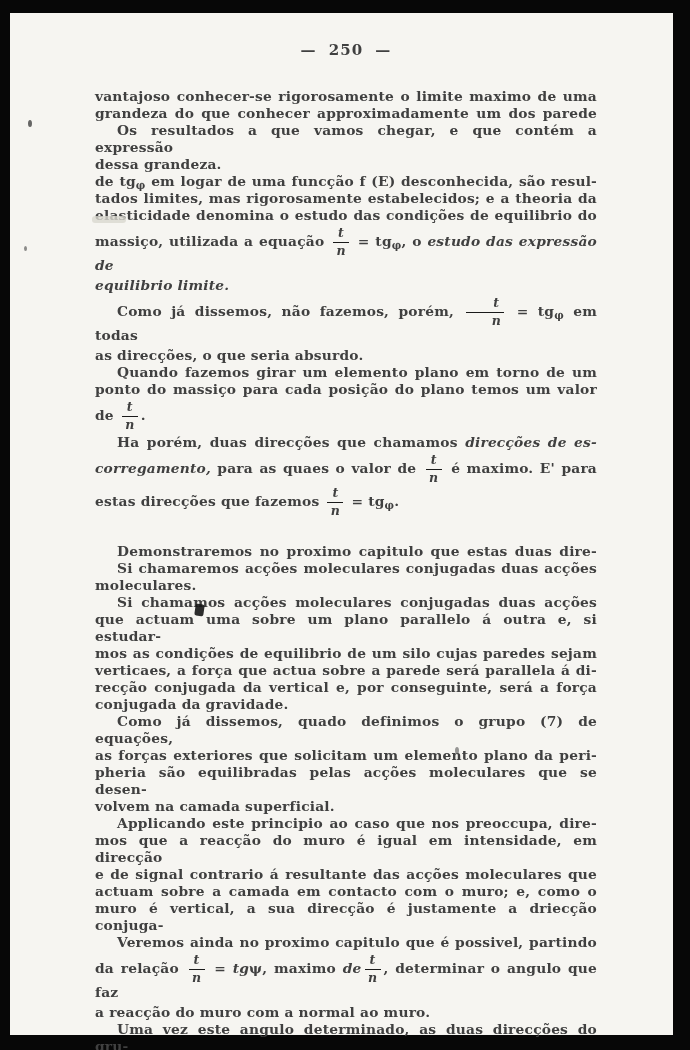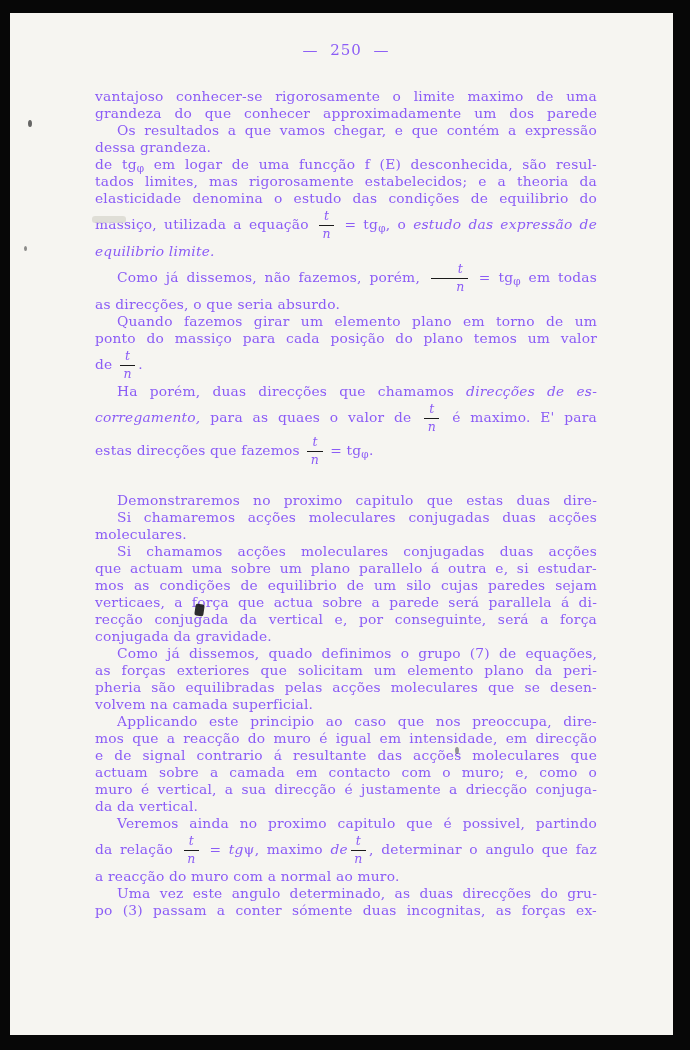--- a/index.html
+++ b/index.html
@@ -7,21 +7,22 @@
     width: 690px; height: 1050px;
     position: relative;
     background: #070707;
     font-family: "DejaVu Serif", serif;
     overflow: hidden;
   }
   .page {
     position: absolute;
     left: 10px; top: 13px; right: 17px; bottom: 15px;
     background: #f6f5f1;
-    color: #8b5cf6;
+    color: #404040;
+    font-weight: bold;
   }
   .column {
     position: absolute;
     left: 85px; top: 28px;
     width: 502px;
   }
   .header {
     text-align: center;
     font-size: 15px;
     letter-spacing: 1px;
@@ -125,21 +126,20 @@
       <div class="ln jl ind"><span>Como já dissemos, quado definimos o grupo (7) de equações,</span></div>
       <div class="ln jl"><span>as forças exteriores que solicitam um elemento plano da peri-</span></div>
       <div class="ln jl"><span>pheria são equilibradas pelas acções moleculares que se desen-</span></div>
       <div class="ln"><span>volvem na camada superficial.</span></div>
 
       <div class="ln jl ind"><span>Applicando este principio ao caso que nos preoccupa, dire-</span></div>
       <div class="ln jl"><span>mos que a reacção do muro é igual em intensidade, em direcção</span></div>
       <div class="ln jl"><span>e de signal contrario á resultante das acções moleculares que</span></div>
       <div class="ln jl"><span>actuam sobre a camada em contacto com o muro; e, como o</span></div>
       <div class="ln jl"><span>muro é vertical, a sua direcção é justamente a driecção conjuga-</span></div>
-      <div class="ln"><span>da da vertical.</span></div>
 
       <div class="ln jl ind"><span>Veremos ainda no proximo capitulo que é possivel, partindo</span></div>
       <div class="ln jl fl"><span>da relação </span><span class="frac">
             <span class="num">t</span>
             <span class="den">n</span>
           </span><span> = </span><span class="it">tg</span><span>ψ</span><span>, maximo </span><span class="it">de</span><span class="frac">
             <span class="num">t</span>
             <span class="den">n</span>
           </span><span>, determinar o angulo que faz</span></div>
       <div class="ln"><span>a reacção do muro com a normal ao muro.</span></div>

